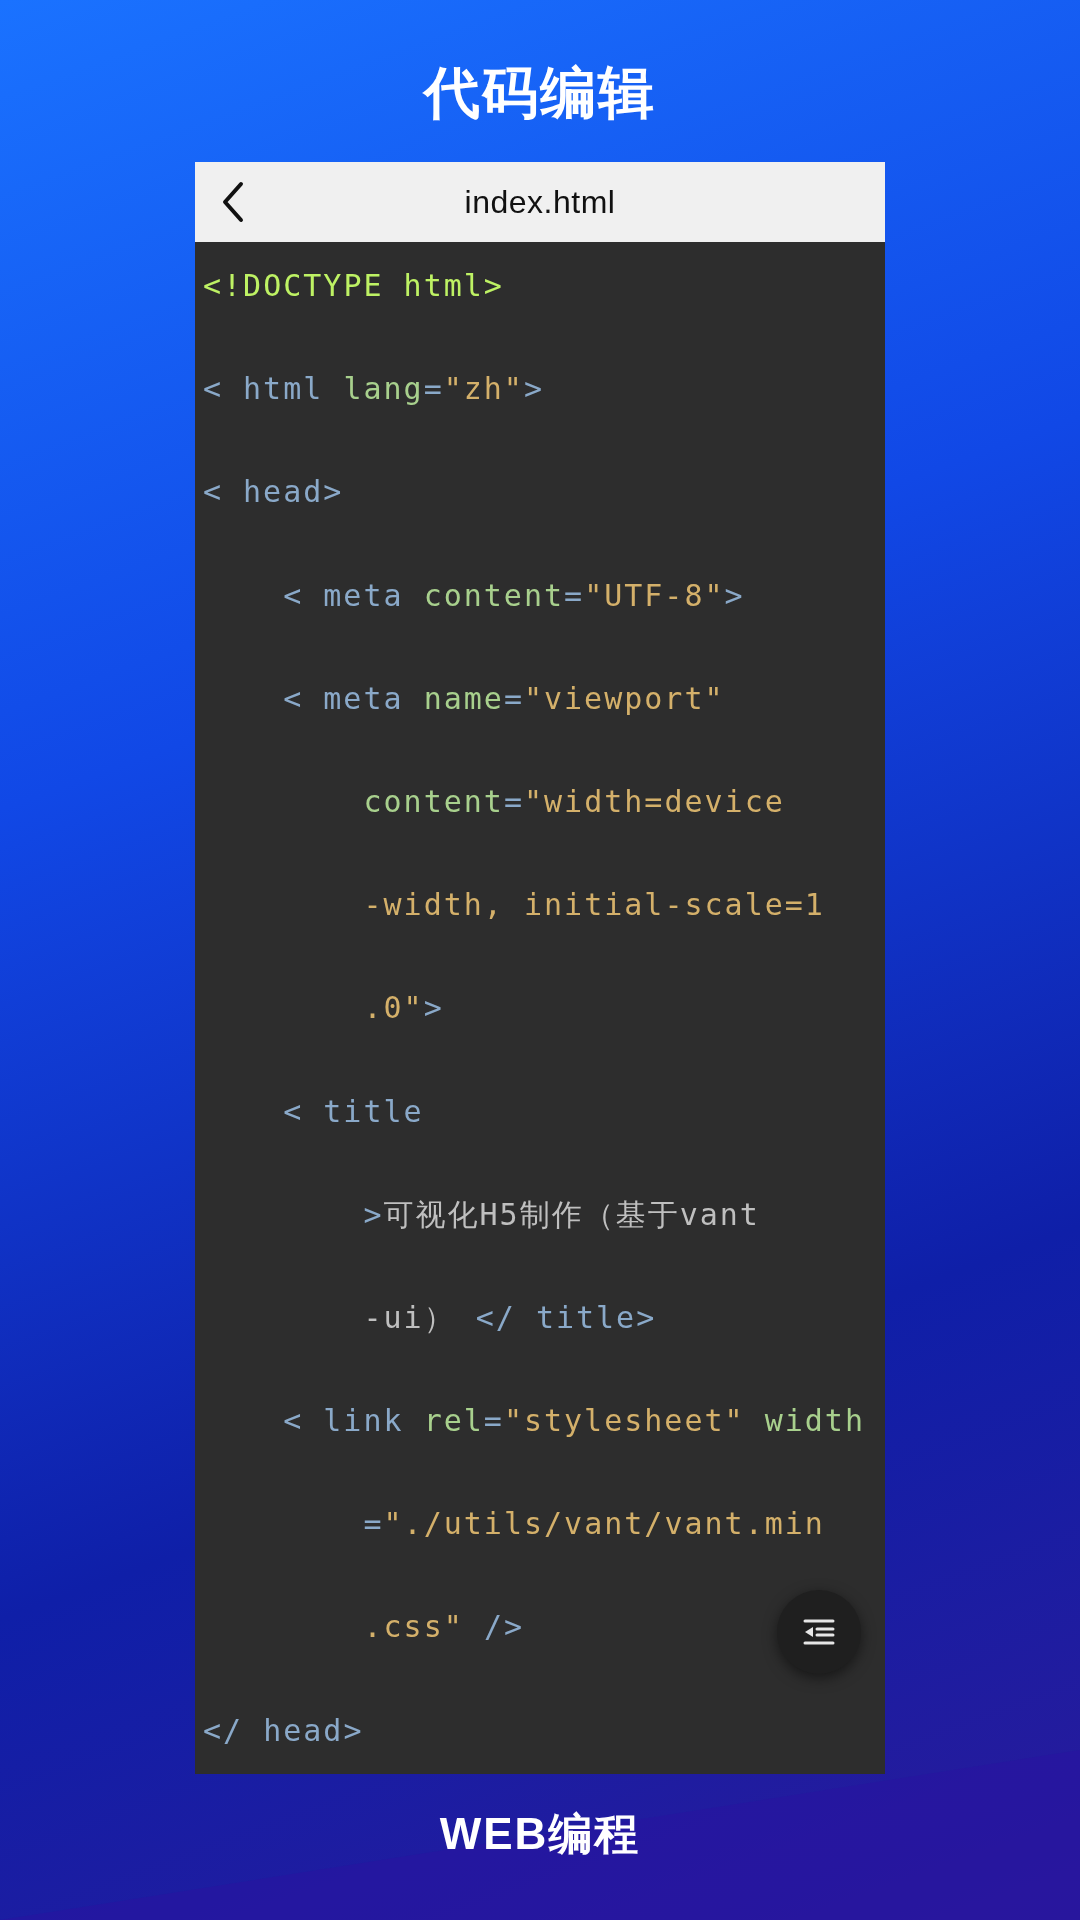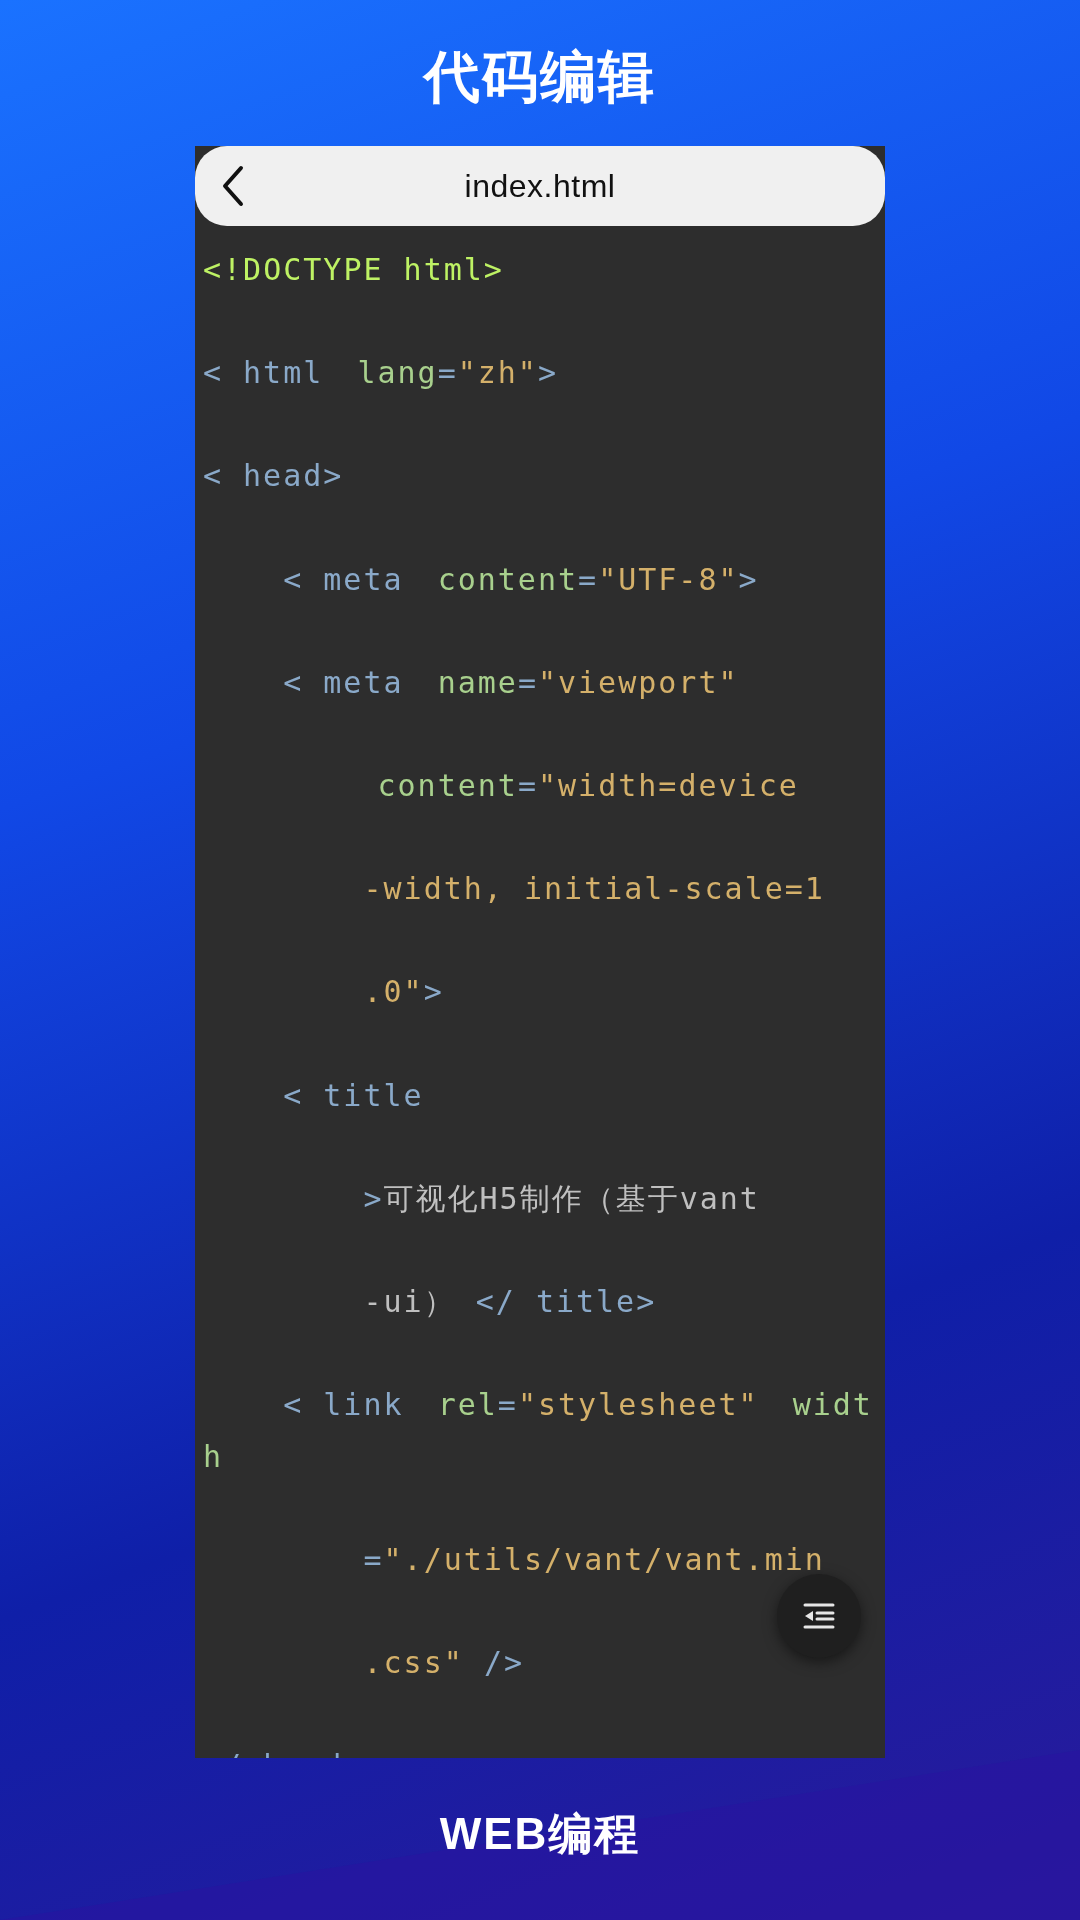--- a/index.html
+++ b/index.html
@@ -16,40 +16,39 @@
   position: relative;
   display: flex;
   flex-direction: column;
   align-items: center;
 }
 .top-title {
   color: #fff;
   font-size: 56px;
   font-weight: 700;
   letter-spacing: 2px;
-  margin-top: 40px;
+  margin-top: 56px;
   margin-bottom: 30px;
 }
 .editor-window {
   width: 690px;
   height: 1612px;
   background: #2d2d2d;
   display: flex;
   flex-direction: column;
   position: relative;
   overflow: hidden;
 }
 .editor-header {
   height: 80px;
   background: #f0f0f0;
   display: flex;
   align-items: center;
   position: relative;
   flex-shrink: 0;
-  border-radius: 32px;
 }
 .back-btn {
   position: absolute;
   left: 24px;
   top: 50%;
   transform: translateY(-50%);
   cursor: pointer;
 }
 .back-btn svg { display: block; }
 .filename {
@@ -71,21 +70,21 @@
   position: relative;
 }
 .code-area pre {
   white-space: pre-wrap;
   word-break: break-all;
   letter-spacing: 2px;
 }
 .tok-doctype { color: #bef264; }
 .tok-punct   { color: #8aa9c9; }
 .tok-tag     { color: #8aa9c9; margin-left: 20px; }
-.tok-attr    { color: #a8d08d; margin-left: 14px; }
+.tok-attr    { color: #a8d08d; }
 .tok-string  { color: #d4b06a; }
 .tok-text    { color: #bfbfbf; }
 
 .fab {
   position: absolute;
   right: 24px;
   bottom: 100px;
   width: 84px;
   height: 84px;
   border-radius: 50%;

